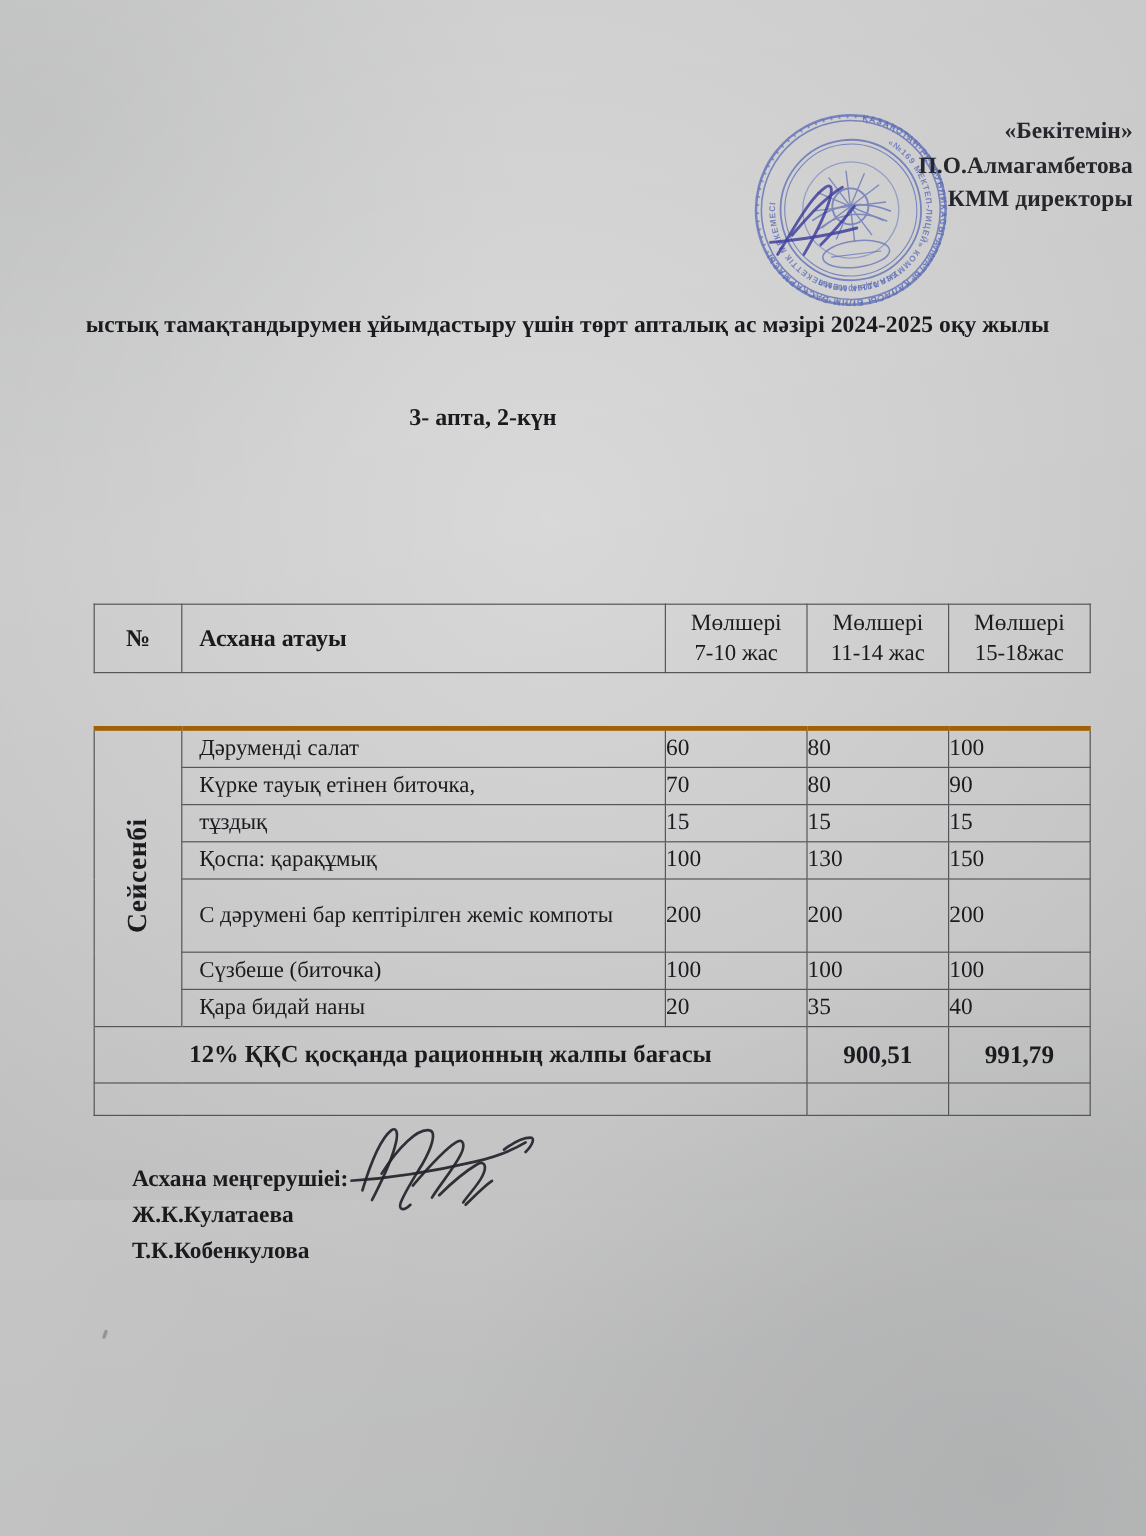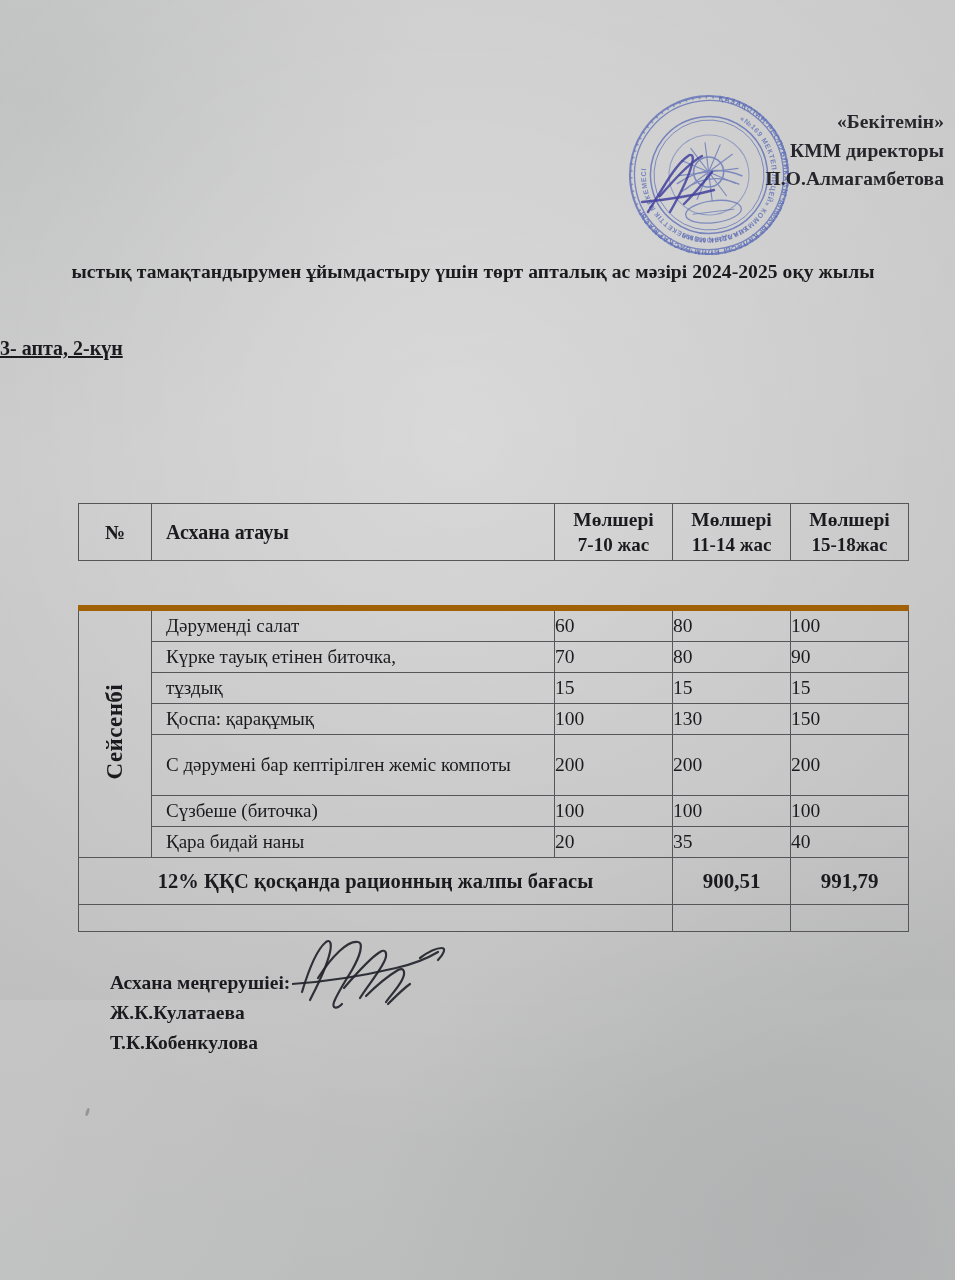--- a/index.html
+++ b/index.html
@@ -23,21 +23,21 @@
     pointer-events:none;
   }
   #paper-sheen{
     position:absolute;left:0;top:1000px;width:955px;height:280px;
     background:linear-gradient(104deg, rgba(255,255,255,.10) 0%, rgba(255,255,255,.03) 38%, rgba(190,192,192,.12) 70%, rgba(255,255,255,.05) 100%);
     pointer-events:none;
   }
 
   
   #approval{
-    position:absolute; left:604px; top:108px; width:340px;
+    position:absolute; left:604px; top:96px; width:340px;
     text-align:right;
     font-weight:700;
     font-size:19.5px;
     line-height:28.5px;
     letter-spacing:.1px;
     color:#26262c;
     z-index:4;
   }
   #approval div{white-space:nowrap;}
 
@@ -55,21 +55,21 @@
 
   
   #doc-title{
     position:absolute;left:36px;top:258px;width:890px;
     font-size:19.6px;font-weight:700;line-height:28px;
     text-align:left; letter-spacing:.05px; z-index:6;
   }
   #doc-title .l2{margin-left:-16px;text-align:center;}
   #doc-subtitle{
     position:absolute;left:0;top:337px;width:805px;
-    text-align:left;font-size:20px;font-weight:700;z-index:6;text-decoration:underline;
+    text-align:center;font-size:20px;font-weight:700;z-index:6;
   }
 
   
   .tbl{
     position:absolute;
     border-collapse:collapse;
     table-layout:fixed;
     background:transparent;
   }
   .tbl td,.tbl th{
@@ -77,39 +77,39 @@
     padding:0;
     font-weight:400;
     color:#1b1b1f;
     background:transparent;
   }
 
   #head-table{left:78px;top:503px;width:812px;}
   #head-table td{height:56px;vertical-align:middle;}
   #head-table .c-num{width:72px;text-align:center;font-size:20px;font-weight:700;}
   #head-table .c-name{width:388px;padding-left:14px;font-size:20px;font-weight:700;}
-  #head-table .c-amt{width:117px;text-align:center;font-size:19.5px;font-weight:700;line-height:25px;}
+  #head-table .c-amt{width:117px;text-align:center;font-size:19.5px;font-weight:400;line-height:25px;}
   #head-table .c-amt .ln2{display:block;font-size:19px;}
 
   #body-table{left:78px;top:605px;width:812px;}
   #body-table td{vertical-align:middle;}
   #body-table .c-day{
     width:72px;border-top:none;border-bottom:none;
     text-align:center;
   }
   #body-table .day-label{
     writing-mode:vertical-rl;
     transform:rotate(180deg);
     font-size:23px;font-weight:700;letter-spacing:.4px;
     display:inline-block;
     white-space:nowrap;
     color:#1b1b1f;
   }
   #body-table .c-dish{width:388px;padding-left:14px;font-size:19px;line-height:24px;height:30px;}
-  #body-table tr.first td{border-top:6px solid #a16207;}
+  #body-table tr.first td{border-top:4px solid #a16207;}
   #body-table .c-v{width:117px;font-size:19.5px;height:30px;}
   #body-table .tall .c-dish,#body-table .tall .c-v{height:60px;}
 
   #total-row td{height:46px;vertical-align:middle;}
   #total-row .c-total-label{
     font-size:20.5px;font-weight:700;text-align:center;letter-spacing:.05px;
   }
   #total-row .c-total-val{
     text-align:center;font-size:21px;font-weight:700;
   }
@@ -272,22 +272,22 @@
       <path d="M 8,62 C 22,40 34,16 48,6 C 52,3 54,6 52,14 C 48,30 38,48 30,62"></path>
       <path d="M 20,46 C 34,30 48,14 62,6"></path>
       <path d="M 2,52 C 24,50 52,46 74,40"></path>
       <path d="M 44,54 C 54,44 64,32 72,22"></path>
     </g>
   </svg>
 </div>
 
 <div id="approval">
   <div>«Бекітемін»</div>
+  <div>П.О.Алмагамбетова</div>
   <div>КММ директоры</div>
-  <div>П.О.Алмагамбетова</div>
 </div>
 
 <div id="doc-title">
   <div class="l2">ыстық тамақтандырумен ұйымдастыру үшін  төрт апталық ас мәзірі 2024-2025 оқу жылы</div>
 </div>
 <div id="doc-subtitle">3- апта, 2-күн</div>
 
 <table class="tbl" id="head-table">
   <tbody>
       <tr>

